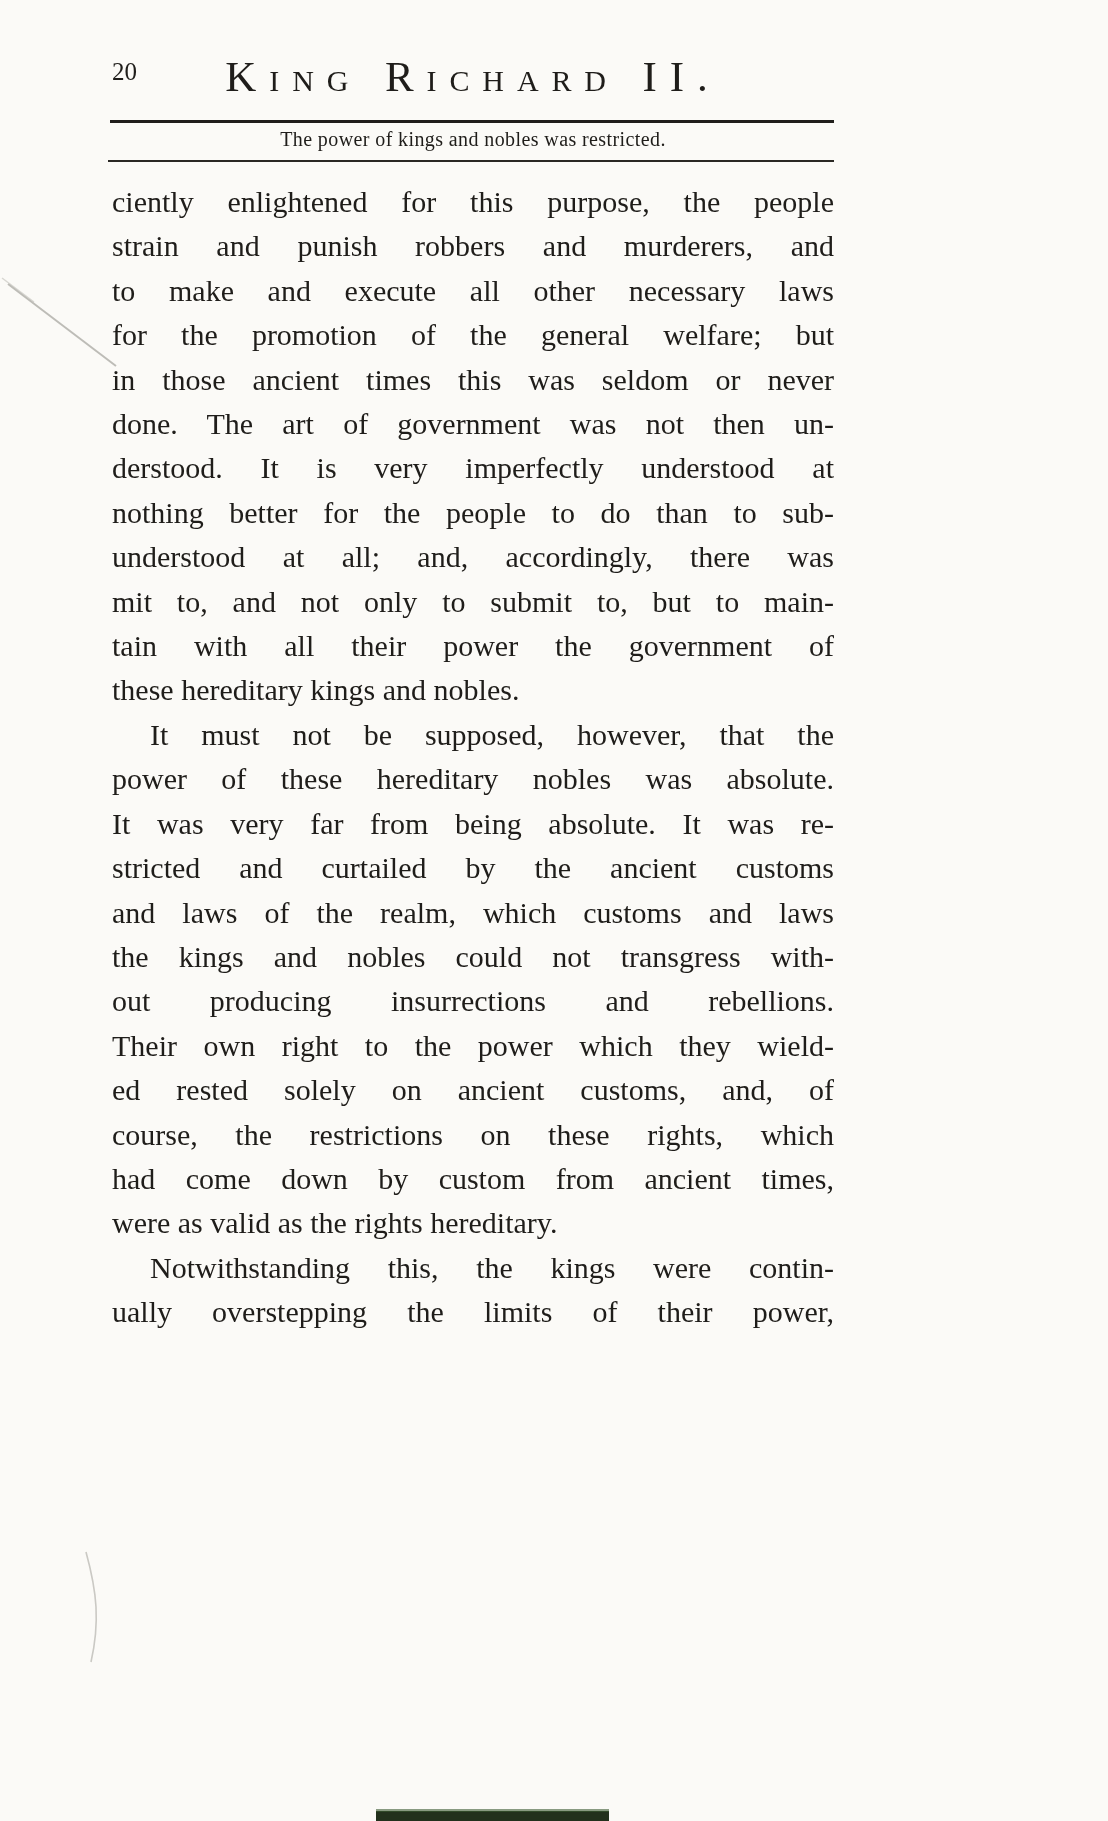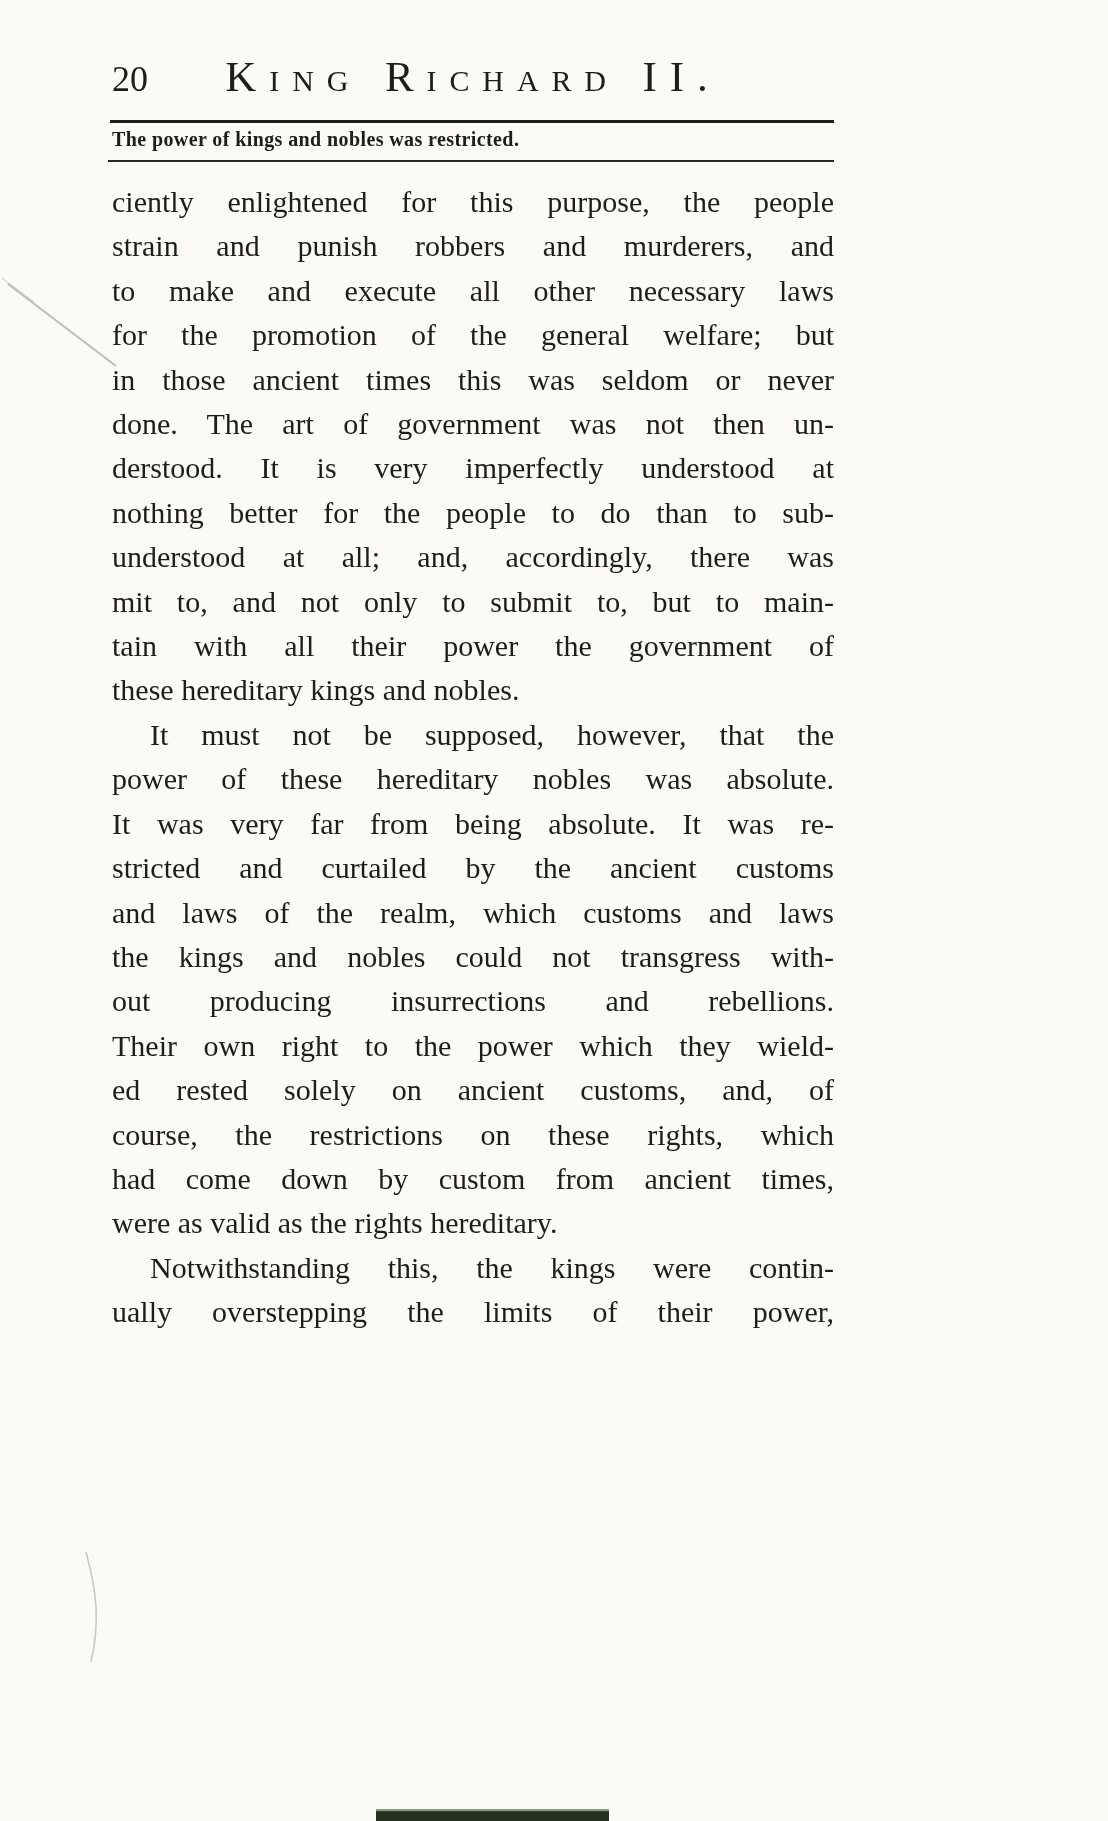--- a/index.html
+++ b/index.html
@@ -14,21 +14,21 @@
     margin: 0 auto;
     background: #fbfaf7;
     overflow: hidden;
     font-family: "Liberation Serif", serif;
     color: #1f1d1a;
   }
   .page-number {
     position: absolute;
     left: 112px;
     top: 58px;
-    font-size: 36px;
+    font-size: 25px;
   }
   .book-title {
     position: absolute;
     left: 112px;
     top: 52px;
     width: 722px;
     text-align: center;
     font-size: 43px;
     font-variant: small-caps;
     letter-spacing: 0.30em;
@@ -40,22 +40,23 @@
     top: 120px;
     width: 724px;
     height: 3px;
     background: #201e1b;
   }
   .running-head {
     position: absolute;
     left: 112px;
     top: 128px;
     width: 722px;
+    text-align: center;
     font-size: 20px;
-    font-weight: bold;
+    font-weight: normal;
     letter-spacing: 0.02em;
   }
   .rule-bottom {
     position: absolute;
     left: 108px;
     top: 160px;
     width: 726px;
     height: 2px;
     background: #2a2824;
   }

